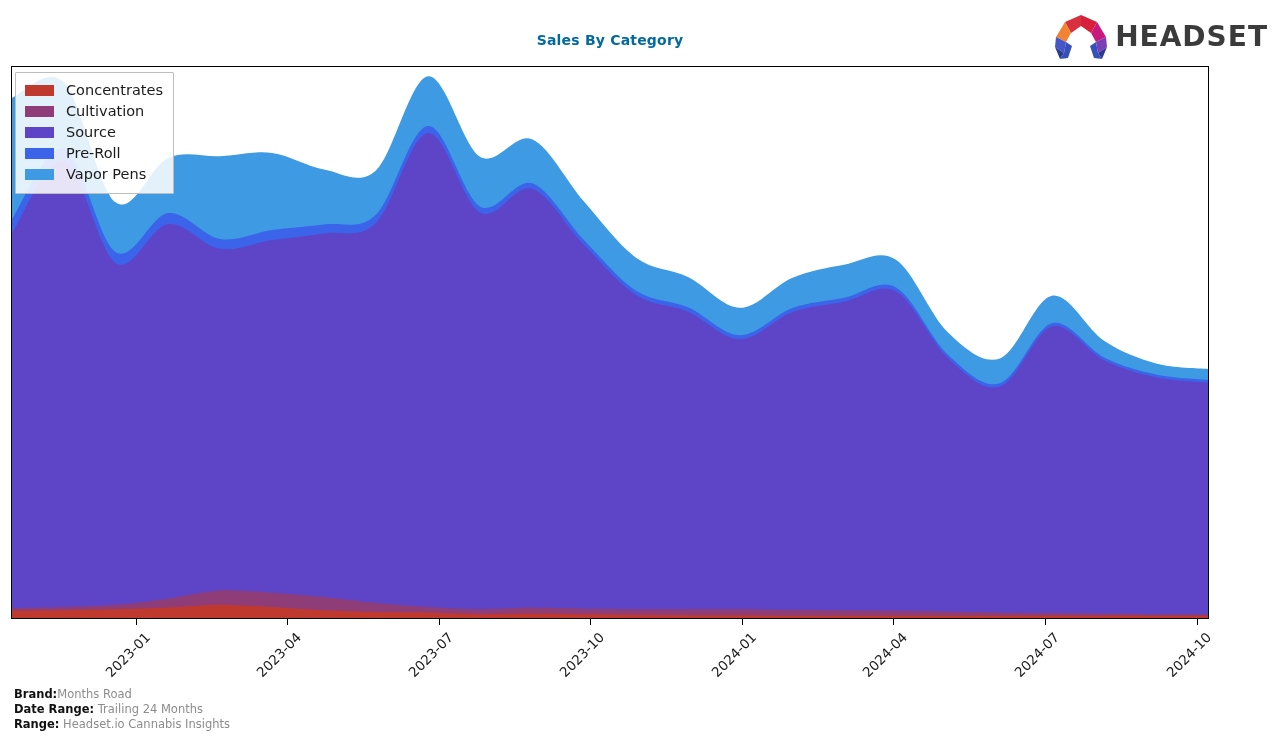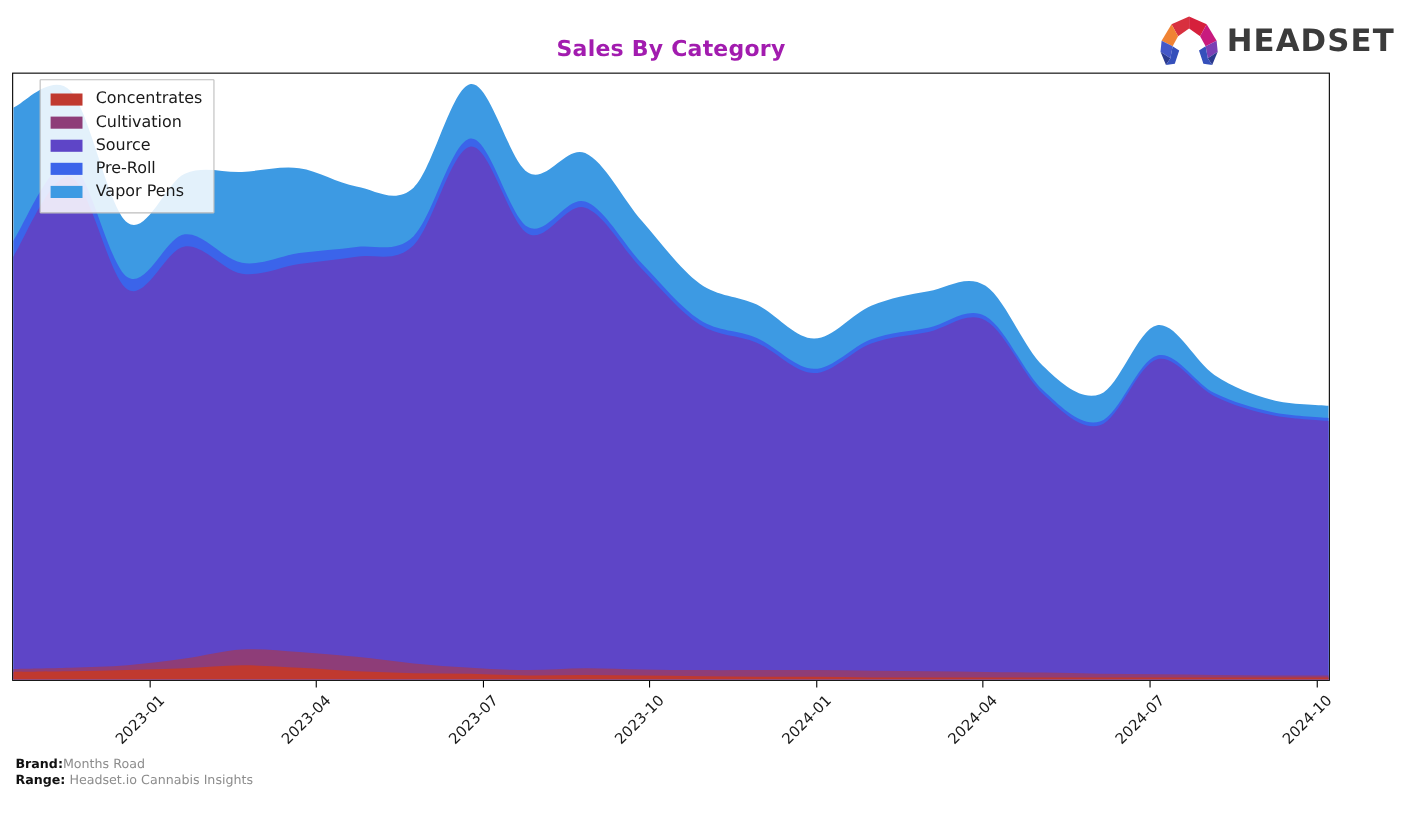--- a/index.html
+++ b/index.html
@@ -23,23 +23,23 @@
     height: 741px;
   }
 
   
   .chart-title {
     position: absolute;
     left: 0;
     top: 32px;
     width: 1220px;
     text-align: center;
-    font-size: 20px;
+    font-size: 14px;
     font-weight: bold;
-    color: #a21caf;
+    color: #0369a1;
     letter-spacing: 0.2px;
   }
 
   
   .logo-wrap {
     position: absolute;
     right: 8px;
     top: 12px;
     height: 50px;
     display: flex;
@@ -72,21 +72,21 @@
     position: absolute;
     left: 0; top: 0;
     width: 100%;
     height: 100%;
     display: block;
   }
 
   
   .legend {
     position: absolute;
-    left: 36px;
+    left: 15px;
     top: 72px;
     background: rgba(255,255,255,0.86);
     border: 1px solid #bdbdbd;
     border-radius: 1px;
     padding: 7px 10px 8px 9px;
     box-sizing: border-box;
     z-index: 5;
   }
   .legend-row {
     display: flex;
@@ -221,16 +221,17 @@
       <div class="xtick-mark" style="left: 881.728px;"></div>
       <div class="xtick-label" style="left: 887.728px;">2024-04</div>
       <div class="xtick-mark" style="left: 1033.87px;"></div>
       <div class="xtick-label" style="left: 1039.87px;">2024-07</div>
       <div class="xtick-mark" style="left: 1186.02px;"></div>
       <div class="xtick-label" style="left: 1192.02px;">2024-10</div>
     </div>
 
   <div class="footer" id="footer">
       <div class="footer-line"><span class="footer-key">Brand:</span><span></span><span class="footer-val">Months Road</span></div>
+      <div class="footer-line"><span class="footer-key">Date Range:</span><span> </span><span class="footer-val">Trailing 24 Months</span></div>
       <div class="footer-line"><span class="footer-key">Range:</span><span> </span><span class="footer-val">Headset.io Cannabis Insights</span></div>
     </div>
 
 </div>
 
 </body></html>

